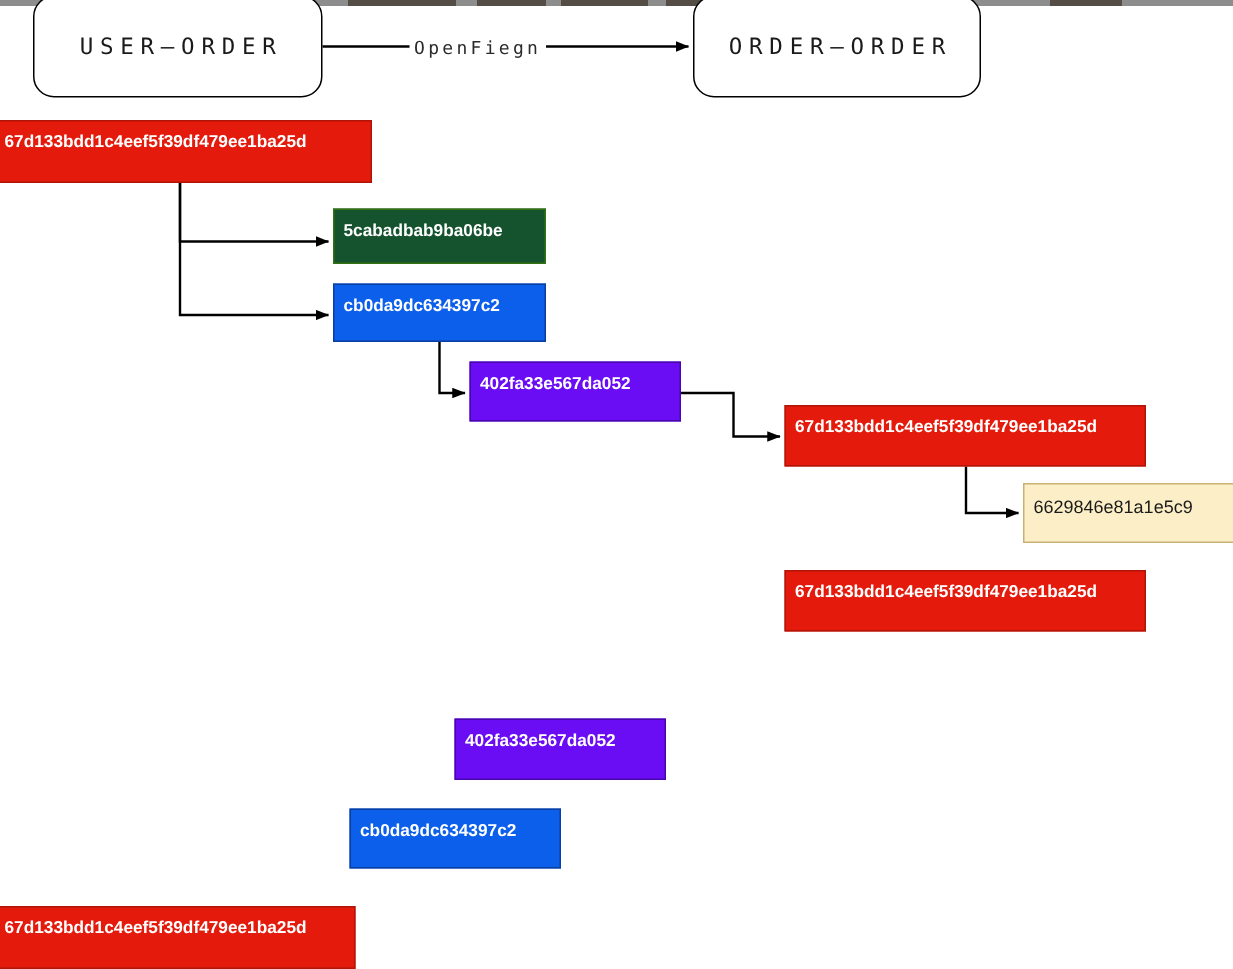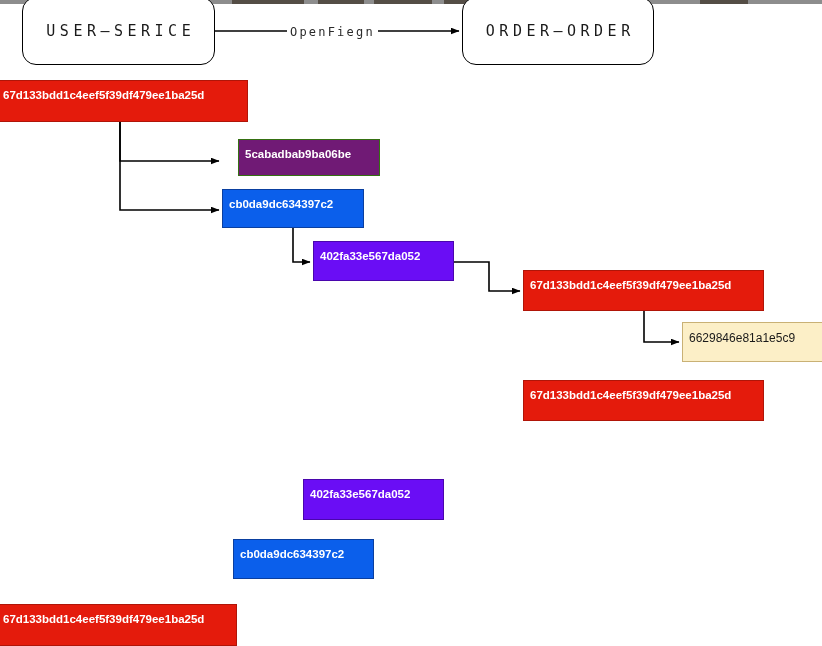--- a/index.html
+++ b/index.html
@@ -128,34 +128,34 @@
     <g>
       <path d="M 454,262 L 489,262 L 489,291 L 520,291" fill="none" stroke="#000000" stroke-width="1.6" marker-end="url(#arrowhead)"></path>
     </g>
 
     <g>
       <path d="M 644,311 L 644,342 L 679,342" fill="none" stroke="#000000" stroke-width="1.6" marker-end="url(#arrowhead)"></path>
     </g>
   </svg>
 
   <div class="service-node" style="left:22px; top:-3px; width:193px; height:68px;">
-    <span>USER—SERICE</span>
+    <span>USER—ORDER</span>
   </div>
 
   <div class="service-node" style="left:462px; top:-3px; width:192px; height:68px;">
     <span>ORDER—ORDER</span>
   </div>
 
-  <div class="edge-label" style="left:287px; top:25px;">OpenFiegn</div>
+  <div class="edge-label" style="left:273px; top:25px;">OpenFiegn</div>
 
   <div class="span-box" style="left:-4px; top:80px; width:252px; height:42px; background:#e41b0c; border-color:#b01508; color:#ffffff;">
     <span class="span-label">67d133bdd1c4eef5f39df479ee1ba25d</span>
   </div>
 
-  <div class="span-box" style="left:238px; top:139px; width:142px; height:37px; background:#701a75; border-color:#357012; color:#ffffff;">
+  <div class="span-box" style="left:222px; top:139px; width:142px; height:37px; background:#14532d; border-color:#357012; color:#ffffff;">
     <span class="span-label">5cabadbab9ba06be</span>
   </div>
 
   <div class="span-box" style="left:222px; top:189px; width:142px; height:39px; background:#0b5feb; border-color:#0a3fa0; color:#ffffff;">
     <span class="span-label">cb0da9dc634397c2</span>
   </div>
 
   <div class="span-box" style="left:313px; top:241px; width:141px; height:40px; background:#6a0df5; border-color:#4a06ad; color:#ffffff;">
     <span class="span-label">402fa33e567da052</span>
   </div>

